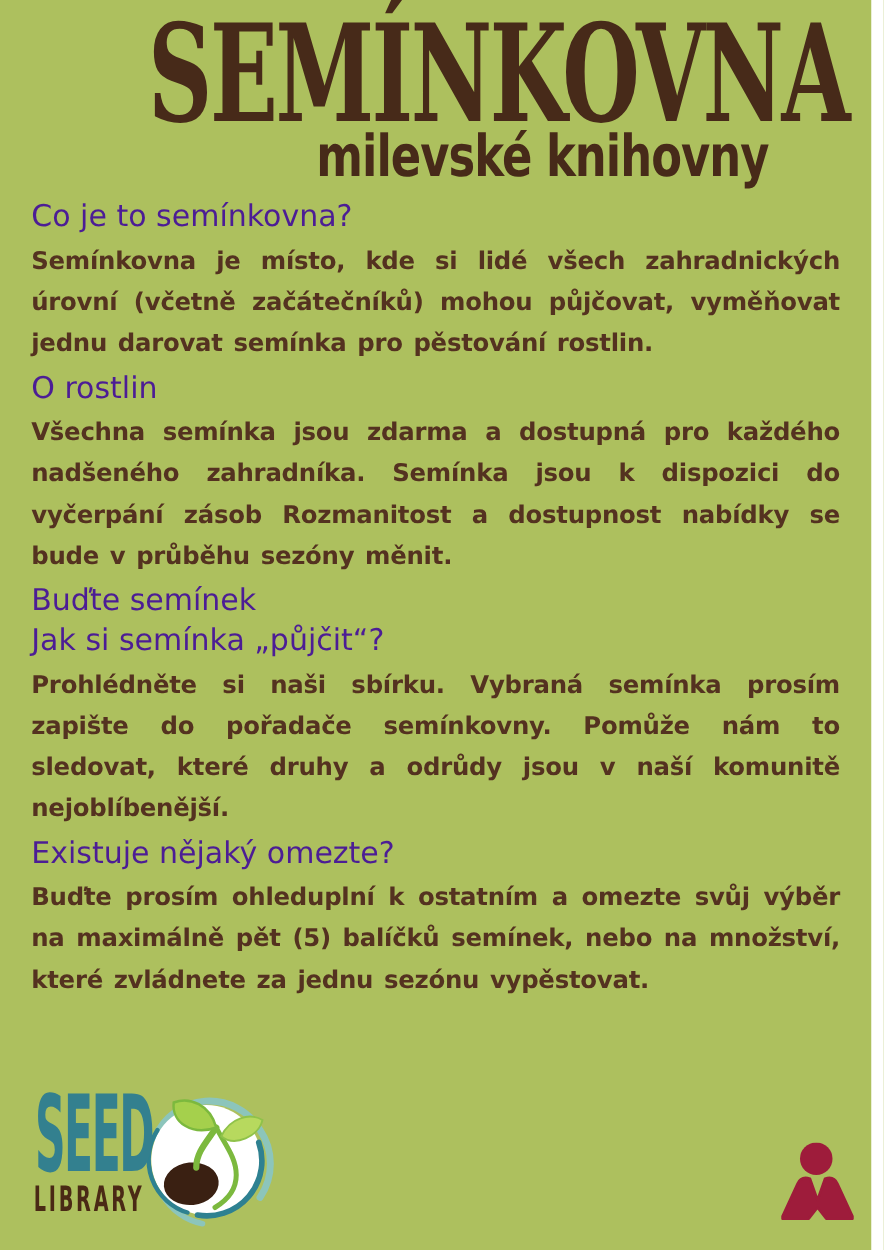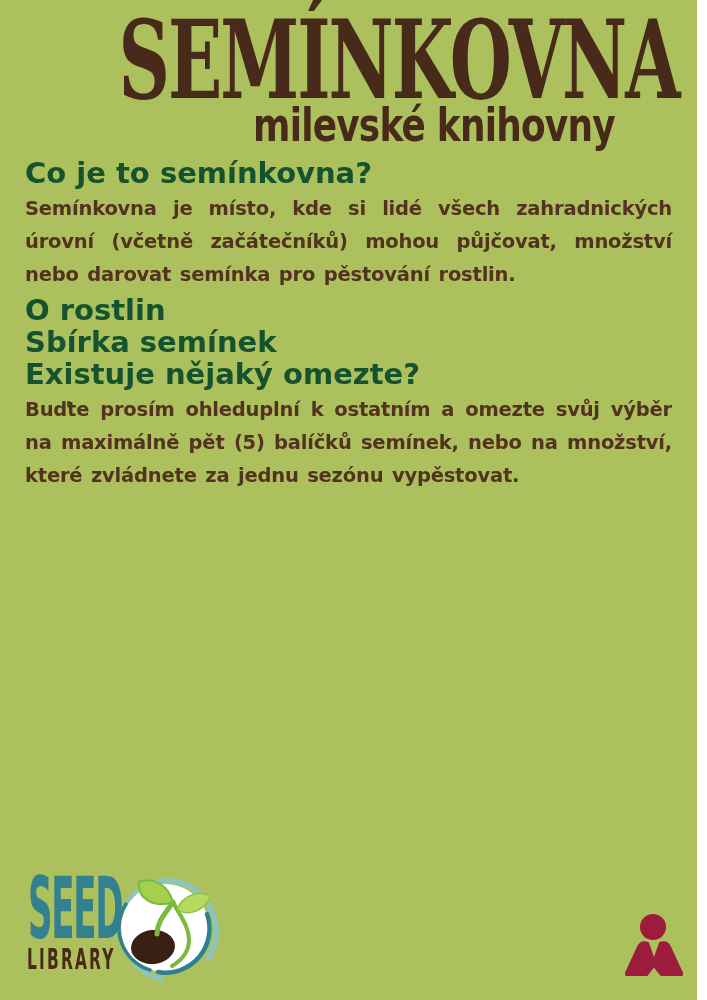--- a/index.html
+++ b/index.html
@@ -24,22 +24,22 @@
     font-weight:bold; font-size:46px; line-height:48px;
     color:#472a19; letter-spacing:-1px;
     transform:scaleX(0.78); transform-origin:right center;
     white-space:nowrap;
   }
 
   
   .content { position:absolute; left:25px; right:25px; top:160px; }
   .sec h2 {
     margin:6px 0 6px 0;
-    font-size:29px; line-height:26px; font-weight:bold;
-    color:#14532d; letter-spacing:0;
+    font-size:24px; line-height:26px; font-weight:normal;
+    color:#4c1d95; letter-spacing:0;
   }
   .sec:first-child h2 { margin-top:0; }
   .sec p {
     margin:0 0 0 0;
     font-size:19.5px; line-height:33px; font-weight:bold;
     color:#543220;
     text-align:justify; text-align-last:left;
     word-spacing:2px; letter-spacing:-0.2px;
   }
 
@@ -69,31 +69,36 @@
 
 <div class="page">
 
   <h1 class="title">SEMÍNKOVNA</h1>
   <div class="subtitle">milevské knihovny</div>
 
   <div class="content">
 
     <section class="sec">
       <h2>Co je to semínkovna?</h2>
-      <p>Semínkovna je místo, kde si lidé všech zahradnických úrovní (včetně začátečníků) mohou půjčovat, množství nebo darovat semínka pro pěstování rostlin.</p>
+      <p>Semínkovna je místo, kde si lidé všech zahradnických úrovní (včetně začátečníků) mohou půjčovat, vyměňovat jednu darovat semínka pro pěstování rostlin.</p>
     </section>
 
     <section class="sec">
       <h2>O rostlin</h2>
+      <p>Všechna semínka jsou zdarma a dostupná pro každého nadšeného zahradníka. Semínka jsou k dispozici do vyčerpání zásob Rozmanitost a dostupnost nabídky se bude v průběhu sezóny měnit.</p>
     </section>
 
     <section class="sec">
-      <h2>Sbírka semínek</h2>
+      <h2>Buďte semínek</h2>
     </section>
 
+    <section class="sec">
+      <h2>Jak si semínka „půjčit“?</h2>
+      <p>Prohlédněte si naši sbírku. Vybraná semínka prosím zapište do pořadače semínkovny. Pomůže nám to sledovat, které druhy a odrůdy jsou v naší komunitě nejoblíbenější.</p>
+    </section>
 
     <section class="sec">
       <h2>Existuje nějaký omezte?</h2>
       <p>Buďte prosím ohleduplní k ostatním a omezte svůj výběr na maximálně pět (5) balíčků semínek, nebo na množství, které zvládnete za jednu sezónu vypěstovat.</p>
     </section>
 
   </div>
 
   <div class="seed-logo">
     <div class="seed-word">SEED</div>

